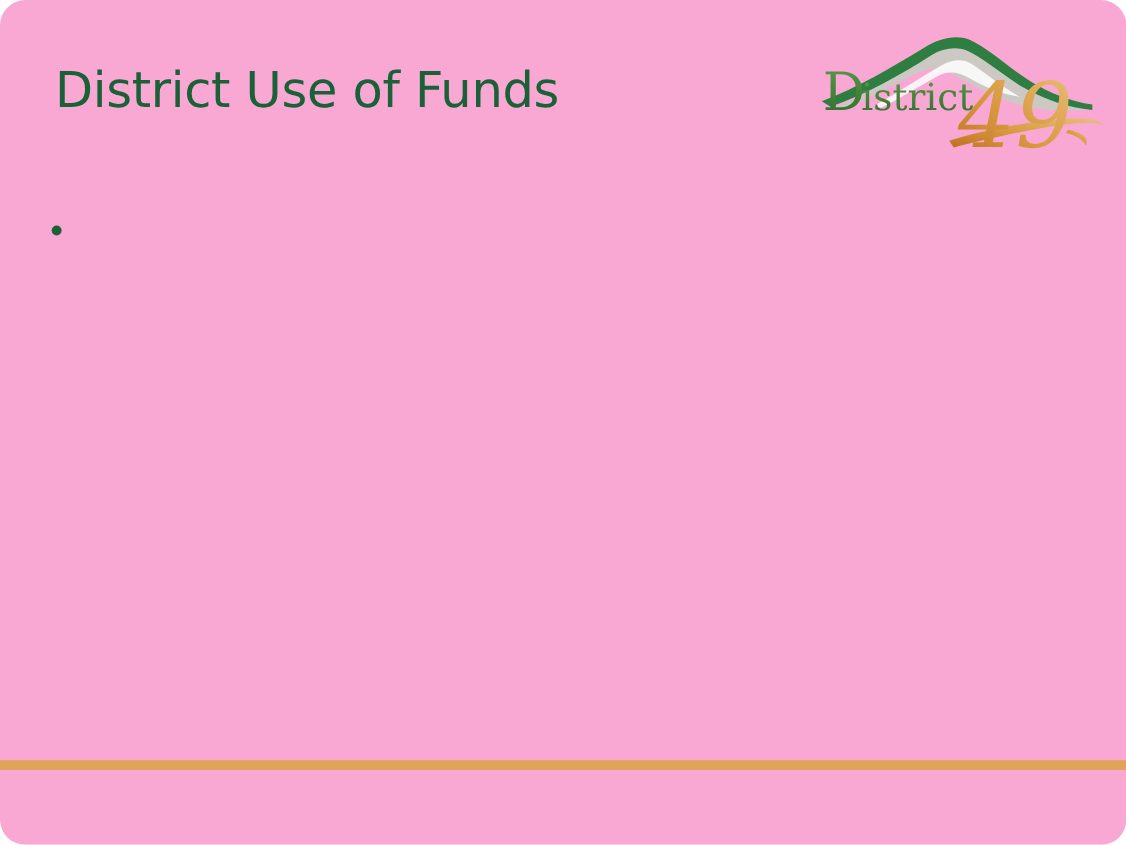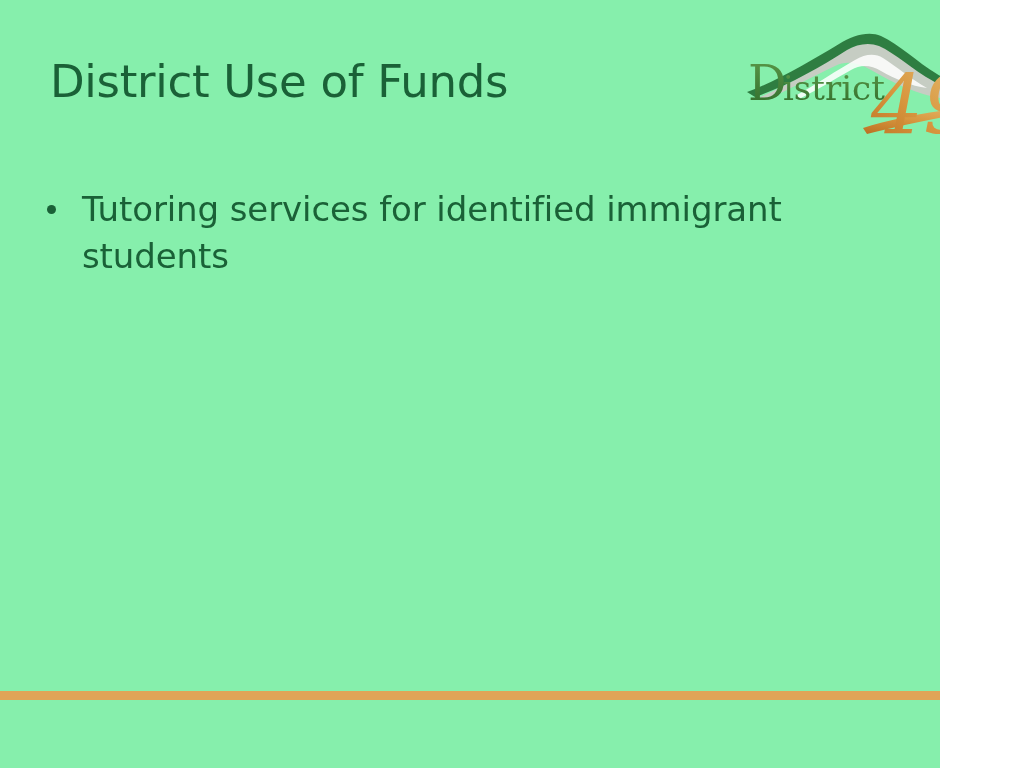--- a/index.html
+++ b/index.html
@@ -6,24 +6,25 @@
   html, body {
     margin: 0;
     padding: 0;
     background: #ffffff;
   }
   body {
     font-family: "Liberation Sans", sans-serif;
   }
   .slide {
     position: relative;
-    width: 940px;
+    width: 1024px;
     height: 768px;
-    background: #86efac;
+    background: #f9a8d4;
     overflow: hidden;
+    border-radius: 23px;
   }
 
   
   .slide-title {
     position: absolute;
     left: 50px;
     top: 58px;
     width: 660px;
     font-family: "DejaVu Sans", sans-serif;
     font-size: 45px;
@@ -145,19 +146,18 @@
       <g>
         <text x="136" y="112" font-family="DejaVu Serif, serif" font-size="82" font-style="italic" fill="url(#goldGrad)">49</text>
         <path d="M236 96 C 248 98, 256 104, 252 110 C 250 106, 244 101, 234 99 Z" fill="url(#goldGrad)"></path>
       </g>
     </svg>
   </div>
 
   <ul class="body-list">
     <li class="bullet-item">
       <span class="bullet-marker"></span>
-      <span>Tutoring services for identified immigrant students</span>
     </li>
   </ul>
 
   <div class="accent-bar"></div>
 
 </div>
 
 </body></html>

